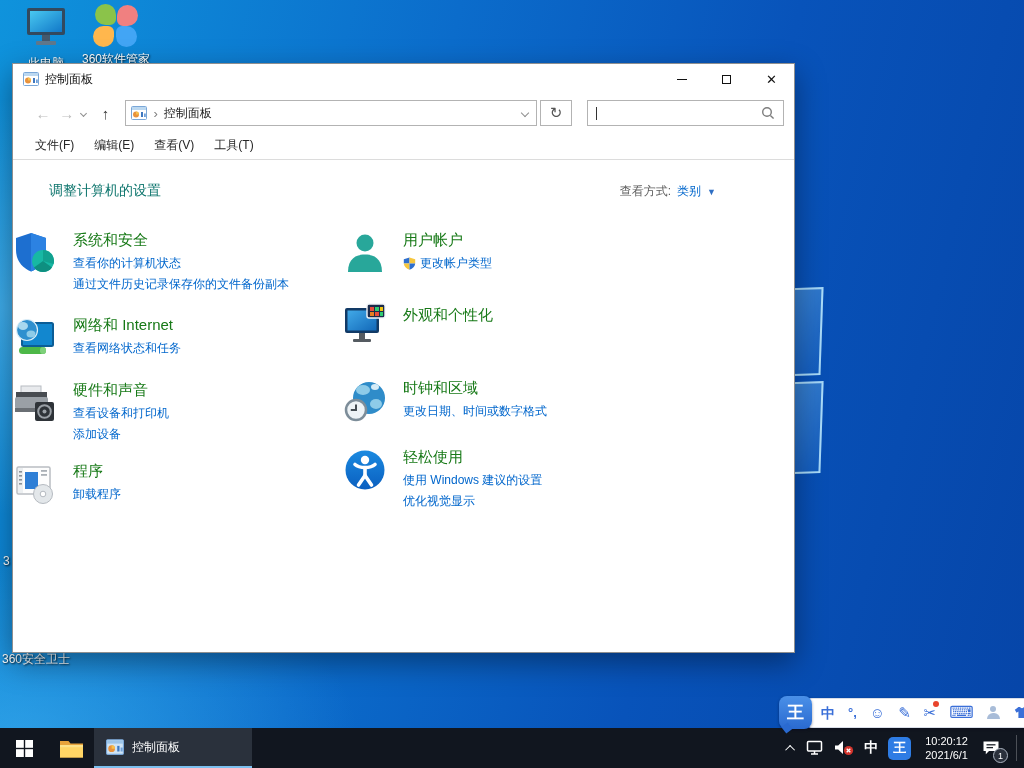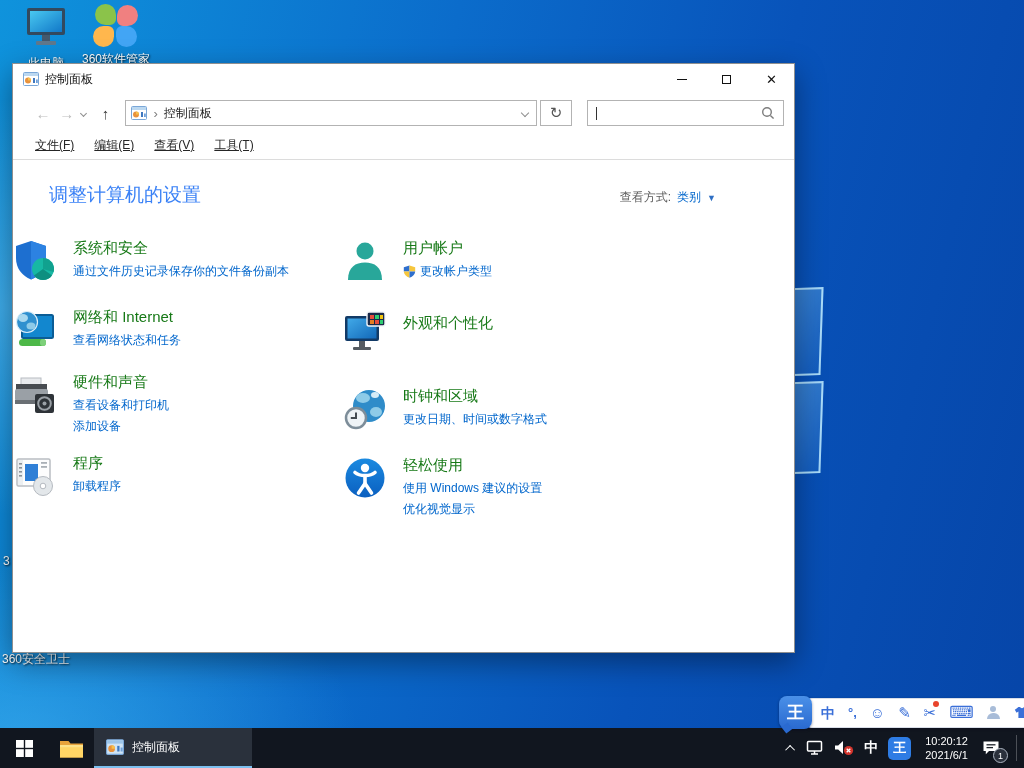--- a/index.html
+++ b/index.html
@@ -44,25 +44,25 @@
   .chev { display:inline-block; width:6px; height:6px; border-right:1.4px solid #8f8f8f; border-bottom:1.4px solid #8f8f8f; transform:rotate(45deg); }
   .chev.tiny { width:5px; height:5px; margin:0 8px 0 2px; }
   .addrbox { margin-left:8px; width:414px; height:26px; border:1px solid #b3b3b3; display:flex; align-items:center; padding:0 8px 0 5px; }
   .addrbox .crumbsep { color:#808080; font-size:13px; margin:0 6px; }
   .addrbox .crumb { font-size:12px; color:#1a1a1a; flex:1; }
   .refreshbox { margin-left:3px; width:33px; height:26px; border:1px solid #b3b3b3; display:flex; align-items:center; justify-content:center; color:#555; font-size:15px; }
   .searchbox { margin-left:15px; width:198px; height:26px; border:1px solid #b3b3b3; display:flex; align-items:center; padding:0 8px; }
   .caret { width:1px; height:13px; background:#333; }
 
   .menurow { height:28px; display:flex; align-items:center; gap:20px; padding-left:22px;
-    font-size:12px; color:#262626; border-bottom:1px solid #dcdcdc;text-decoration:underline; }
+    font-size:12px; color:#262626; border-bottom:1px solid #dcdcdc; }
 
   .content { flex:1; position:relative; }
   .headrow { display:flex; align-items:baseline; justify-content:space-between; margin:22px 78px 0 36px; }
-  .pagetitle { font-size:19px; font-weight:normal; color:#3b82f6; }
+  .pagetitle { font-size:14px; font-weight:normal; color:#0f766e; }
   .viewby { font-size:12px; color:#5e5e5e; display:flex; align-items:center; gap:6px; }
   .viewby .vlink { color:#0066CC; }
   .viewby .varrow { color:#2f6fc4; font-size:9px; }
 
   .cols { display:flex; margin-top:30px; }
   .col { display:flex; flex-direction:column; }
   .col.left { width:330px; }
   .cat { display:flex; margin-bottom:16px; }
   .cat.tall { margin-bottom:20px; }
   .cat-ic { width:48px; min-width:48px; margin-right:12px; padding-top:1px; }
@@ -224,20 +224,21 @@
               <svg width="44" height="44" viewBox="0 0 44 44">
                 <path d="M18 2 L33 7 V19 C33 29.5 27 36.8 18 40.5 C9 36.8 3 29.5 3 19 V7 Z" fill="#1d6fd0"></path>
                 <path d="M18 2 L33 7 V19 C33 29.5 27 36.8 18 40.5 Z" fill="#2c82e2"></path>
                 <circle cx="30" cy="30" r="11" fill="#17b8a4"></circle>
                 <path d="M30 30 L30 19 A11 11 0 0 1 40.6 33 Z" fill="#11a18f"></path>
                 <path d="M30 30 L21 36.4 A11 11 0 0 0 39 36.4 Z" fill="#0e8f80"></path>
               </svg>
             </div>
             <div>
               <a class="cat-title">系统和安全</a>
+              <a class="cat-link">查看你的计算机状态</a>
               <a class="cat-link">通过文件历史记录保存你的文件备份副本</a>
             </div>
           </div>
 
           <div class="cat">
             <div class="cat-ic">
               <svg width="44" height="44" viewBox="0 0 44 44">
                 <rect x="9" y="7" width="31" height="23" rx="1.5" fill="#1287cf" stroke="#0b5d96" stroke-width="2"></rect>
                 <rect x="6" y="31" width="27" height="7" rx="3.5" fill="#4db848"></rect>
                 <rect x="27" y="31" width="6" height="7" rx="3" fill="#7ed07a"></rect>

